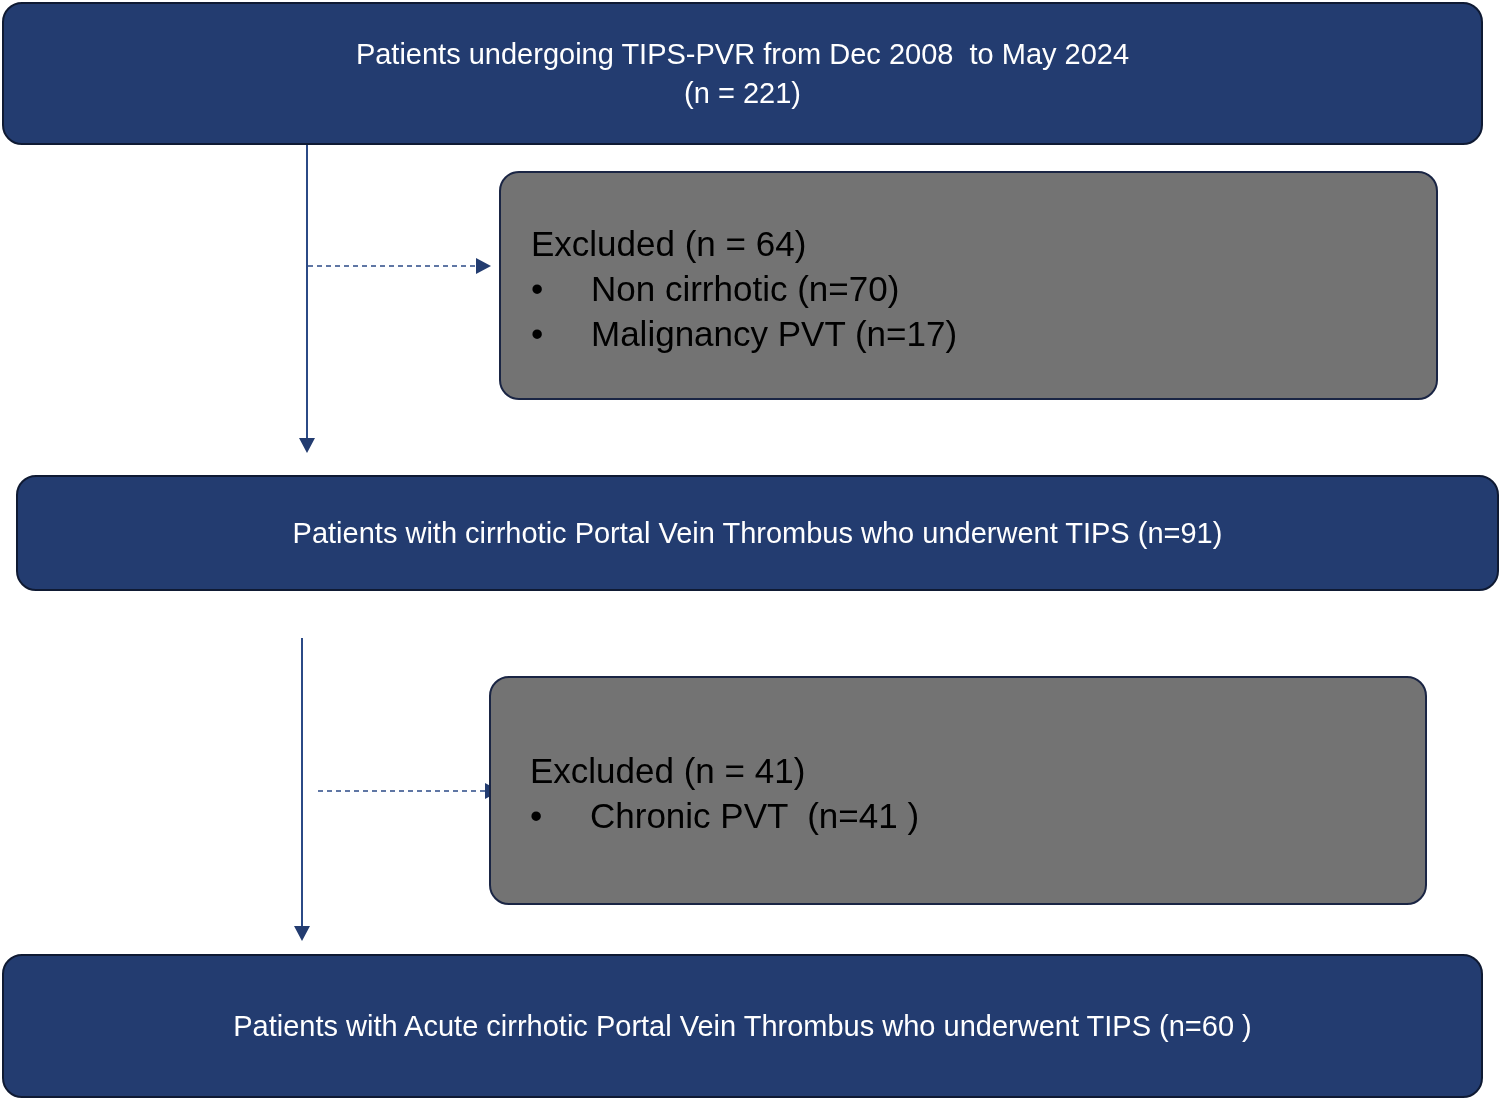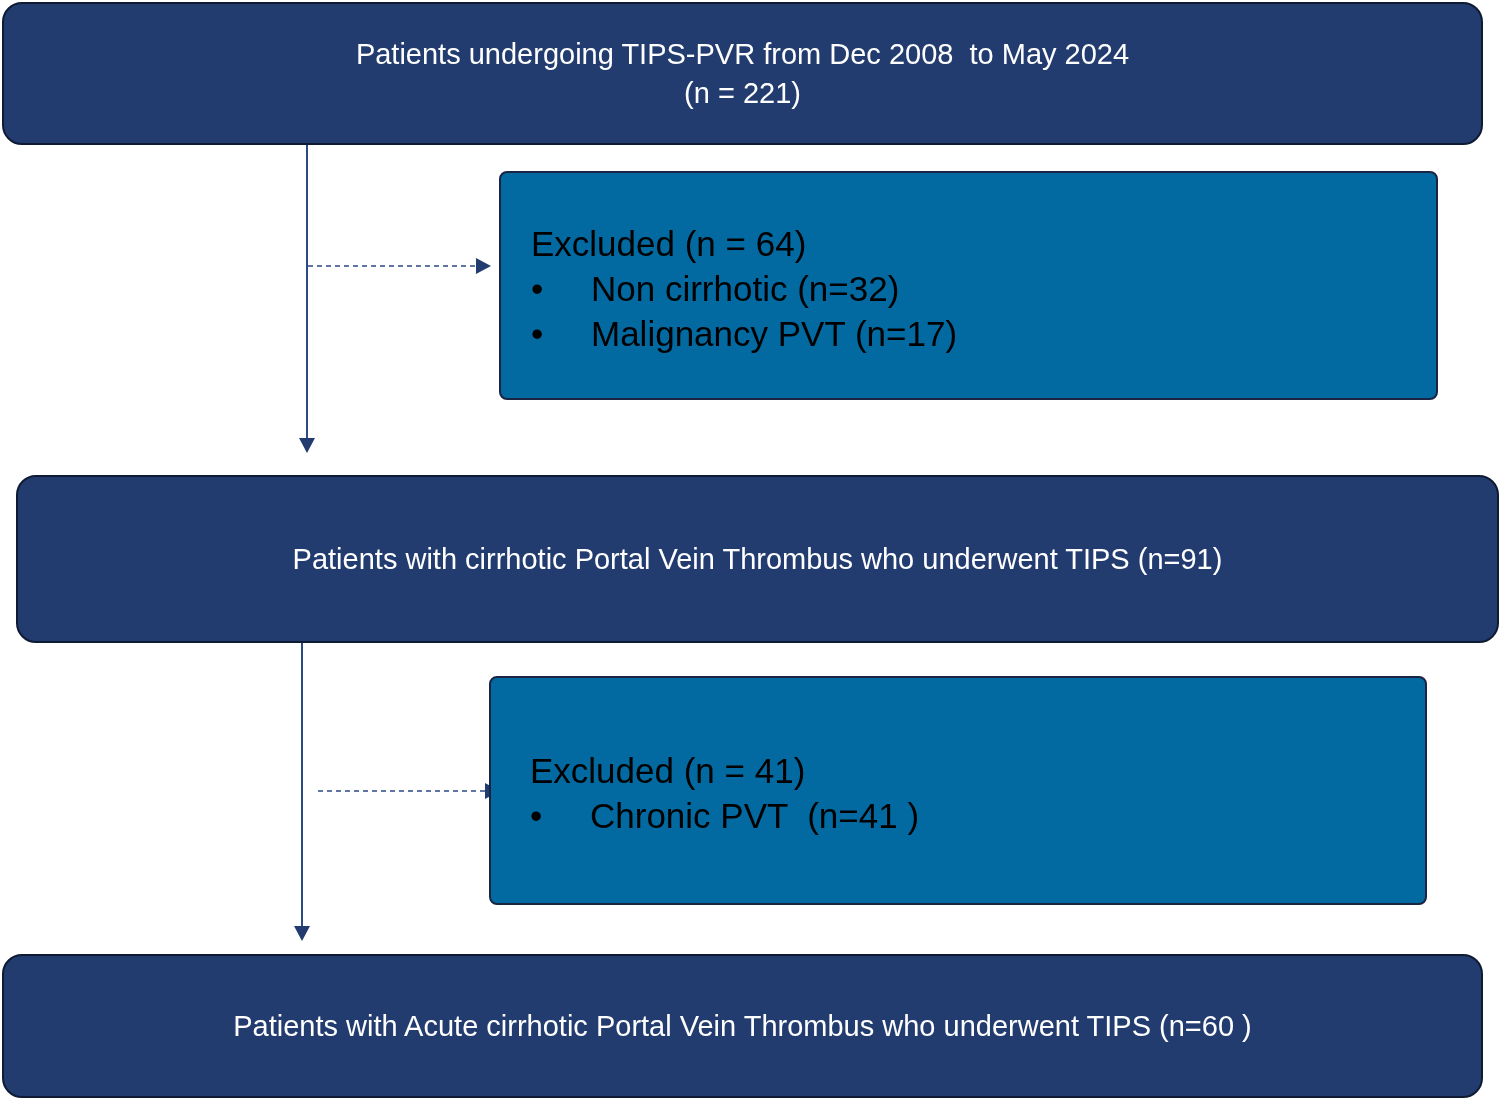--- a/index.html
+++ b/index.html
@@ -24,23 +24,23 @@
       display: flex;
       flex-direction: column;
       align-items: center;
       justify-content: center;
       text-align: center;
       font-size: 29px;
       line-height: 39px;
     }
     .box-outline {
       position: absolute;
-      background: #0369a1;
+      background: #737373;
       border: 2.5px solid #1a2544;
-      border-radius: 8px;
+      border-radius: 20px;
       box-sizing: border-box;
       color: #000000;
       font-size: 35px;
       line-height: 45px;
     }
     .box-outline .content {
       position: absolute;
     }
     .bullet-row {
       display: flex;
@@ -80,30 +80,30 @@
 <div class="box-filled" style="left:2px; top:2px; width:1481px; height:143px;">
   <div class="title-line">Patients undergoing TIPS-PVR from Dec 2008  to May 2024</div>
   <div class="title-line">(n = 221)</div>
 </div>
 
 <div class="box-outline" style="left:499px; top:171px; width:939px; height:229px;">
   <div class="content" style="left:30px; top:48px;">
     <div class="heading">Excluded (n = 64)</div>
     <div class="bullet-row">
       <span class="dot">•</span>
-      <span>Non cirrhotic (n=32)</span>
+      <span>Non cirrhotic (n=70)</span>
     </div>
     <div class="bullet-row">
       <span class="dot">•</span>
       <span>Malignancy PVT (n=17)</span>
     </div>
   </div>
 </div>
 
-<div class="box-filled" style="left:16px; top:475px; width:1483px; height:168px;">
+<div class="box-filled" style="left:16px; top:475px; width:1483px; height:116px;">
   <div class="title-line">Patients with cirrhotic Portal Vein Thrombus who underwent TIPS (n=91)</div>
 </div>
 
 <div class="box-outline" style="left:489px; top:676px; width:938px; height:229px;">
   <div class="content" style="left:39px; top:70px;">
     <div class="heading">Excluded (n = 41)</div>
     <div class="bullet-row">
       <span class="dot">•</span>
       <span>Chronic PVT  (n=41 )</span>
     </div>

